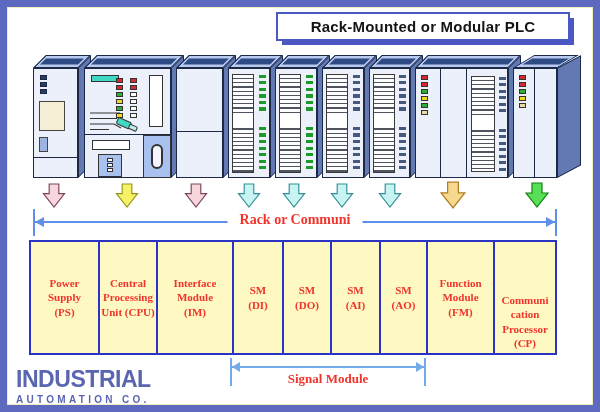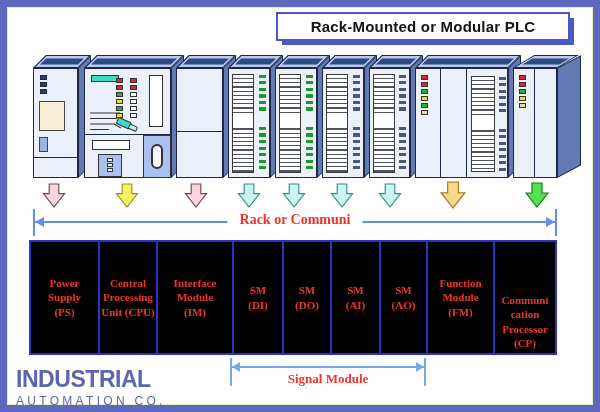--- a/index.html
+++ b/index.html
@@ -60,34 +60,34 @@
     position:absolute;left:50%;transform:translateX(-50%);top:3px;background:#ffffff;
     padding:0 12px;color:#f0342c;font-family:"Liberation Serif",serif;font-weight:bold;font-size:14px;white-space:nowrap;
   }
   .signal-label{
     position:absolute;left:50%;transform:translateX(-50%);top:13px;
     color:#f0342c;font-family:"Liberation Serif",serif;font-weight:bold;font-size:13px;white-space:nowrap;
   }
   
   .mod-table{
     position:absolute;left:29px;top:240px;width:528px;height:115px;box-sizing:border-box;
-    border:2px solid #2a33c4;display:flex;background:#000000;
+    border:2px solid #2a33c4;display:flex;background:#fef9c3;
   }
   .cell{
     box-sizing:border-box;border-right:2px solid #2a33c4;display:flex;align-items:center;justify-content:center;
   }
   .cell:last-child{border-right:none;margin-top:48px;}
   .cell span{
     font-family:"Liberation Serif",serif;font-weight:bold;color:#f0342c;
     font-size:11px;line-height:1.3;text-align:center;white-space:pre-line;
   }
   
   .logo{position:absolute;left:16px;top:365px;color:#5b66b0;}
   .logo .l1{font-size:24px;font-weight:bold;letter-spacing:-.5px;transform:scaleX(.96);transform-origin:left;}
-  .logo .l2{font-size:12px;font-weight:normal;letter-spacing:3.3px;margin-top:1px;}
+  .logo .l2{font-size:10px;font-weight:bold;letter-spacing:3.3px;margin-top:1px;}
 </style>
 </head>
 <body>
 
 <div class="frame">
 
   <div class="title-box">
     <span>Rack-Mounted or Modular PLC</span>
   </div>
 

